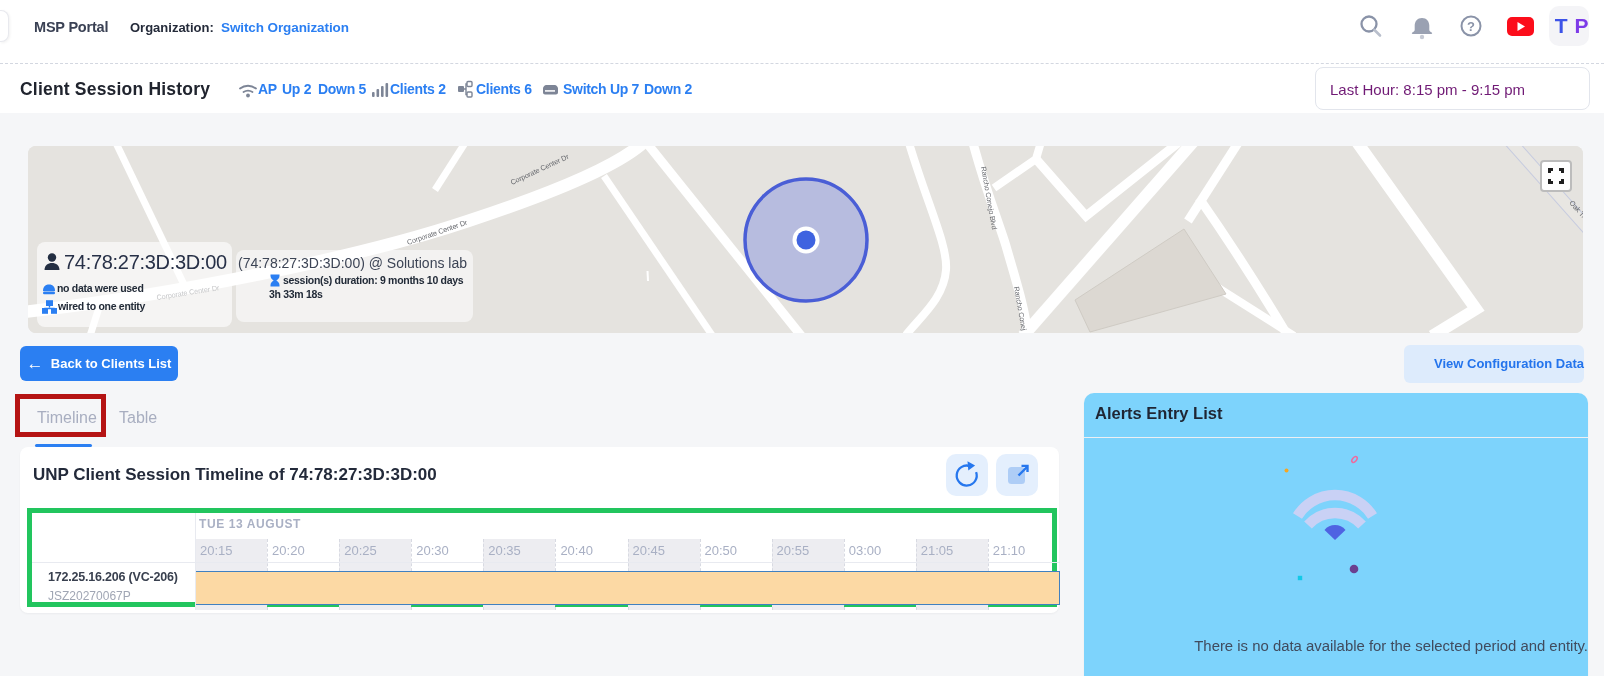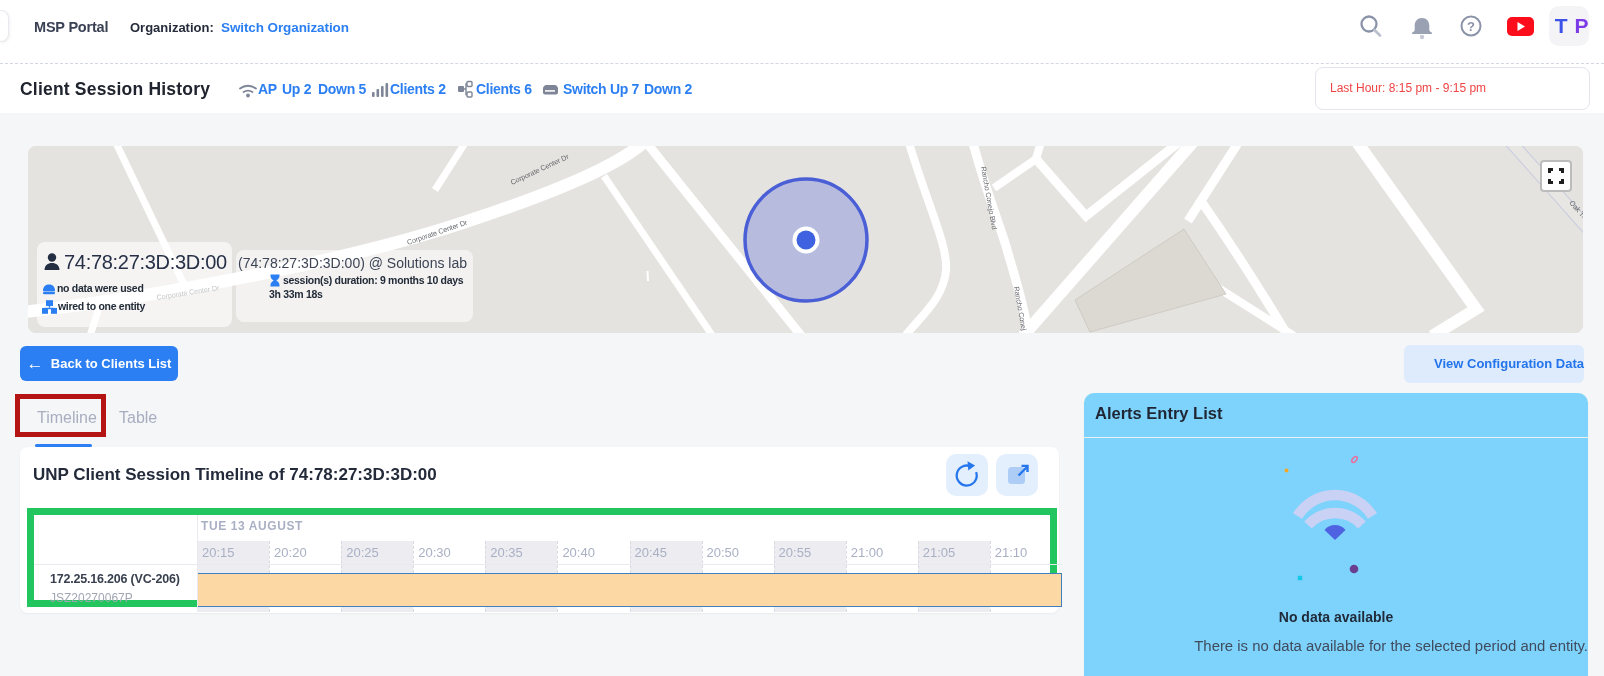--- a/index.html
+++ b/index.html
@@ -15,21 +15,21 @@
   .orglabel { left:130px; top:20px; font-size:13px; font-weight:bold; color:#252b3a; }
   .orglink { left:221px; top:20px; font-size:13.5px; letter-spacing:-0.1px; font-weight:bold; color:#2b7ff2; }
   .avatar { left:1549px; top:6px; width:40px; height:40px; background:#f4f4f7; border-radius:10px; text-align:right; line-height:40px; font-size:21px; font-weight:bold; letter-spacing:0.5px; }
   .avatar .t { color:#3d53e8; } .avatar .p { color:#7d3be8; }
 
   
   .header2 { left:0; top:64px; width:1604px; height:49px; background:#fff; }
   .pagetitle { left:20px; top:79px; font-size:17.5px; font-weight:bold; color:#20242e; letter-spacing:.2px; }
   .stat { top:81px; font-size:14px; letter-spacing:-0.3px; font-weight:bold; color:#2b7ff2; }
   .lasthour { left:1315px; top:67px; width:275px; height:43px; background:#fff; border:1px solid #e2e5ec; border-radius:8px; }
-  .lasthour span { position:absolute; left:14px; top:13px; font-size:12px; color:#ef4444; }
+  .lasthour span { position:absolute; left:14px; top:13px; font-size:15px; color:#701a75; }
 
   
   .mapwrap { left:28px; top:146px; width:1555px; height:187px; border-radius:8px; overflow:hidden; background:#e5e3df; }
   .ovl { background:rgba(255,255,255,.62); border-radius:8px; }
   .mac-big { font-size:20px; color:#273047; letter-spacing:-0.3px; }
   .mac-sub { font-size:14px; color:#3c4455; }
   .info { font-size:10.5px; letter-spacing:-0.3px; font-weight:bold; color:#222b38; }
   .fsbtn { left:1540px; top:160px; width:32px; height:32px; background:#fff; border:2px solid #bcbcbc; border-radius:4px; }
 
   
@@ -39,21 +39,21 @@
   
   .redbox { left:15px; top:394px; width:91px; height:43px; border:5px solid #b51414; }
   .tab1 { left:37px; top:409px; font-size:16px; color:#a8aec0; }
   .tab2 { left:119px; top:409px; font-size:16px; color:#a8aec0; }
   .tabline { left:35px; top:444px; width:57px; height:3px; background:#2b7ff2; border-radius:2px; }
 
   
   .tcard { left:20px; top:447px; width:1039px; height:166px; background:#fff; border-radius:8px; box-shadow:0 1px 2px rgba(30,40,60,.05); }
   .tcard h2 { position:absolute; left:13px; top:18px; font-size:17px; color:#232a3a; }
   .iconbtn { position:absolute; top:7px; width:42px; height:42px; background:#e4effd; border-radius:10px; }
-  .chart { position:absolute; left:7px; top:61px; width:1030px; height:99px; border:7px solid #22c55e; }
+  .chart { position:absolute; left:7px; top:61px; width:1030px; height:99px; border:5px solid #22c55e; }
   .band { top:26px; width:72.1px; height:71px; background:#ededf1; }
   .bsep { top:26px; width:0; height:71px; border-left:1px dashed #d8dae2; }
   .tlab { top:30px; font-size:13px; color:#a9b0c4; }
 
   
   .acard { left:1084px; top:393px; width:504px; height:283px; background:#7dd3fc; border-radius:10px 10px 0 0; box-shadow:0 1px 2px rgba(30,40,60,.05); }
   .acard h2 { position:absolute; left:11px; top:11px; font-size:16.5px; font-weight:bold; color:#1f2533; }
   .ahead { position:absolute; left:0; top:44px; width:504px; height:1px; background:#edeff3; }
   .nodata { position:absolute; left:0; top:216px; width:504px; text-align:center; font-size:14px; font-weight:bold; color:#1f2937; }
   .nodata2 { position:absolute; left:0; top:245px; width:504px; text-align:right; font-size:14.9px; color:#404b5e; }
@@ -262,21 +262,21 @@
       <div class="abs" style="left:167px;top:4px;font-size:12px;font-weight:bold;color:#a9b0c4;letter-spacing:.6px;">TUE 13 AUGUST</div>
       <div class="abs tlab" style="left:168px;">20:15</div>
       <div class="abs tlab" style="left:240.1px;">20:20</div>
       <div class="abs tlab" style="left:312.2px;">20:25</div>
       <div class="abs tlab" style="left:384.2px;">20:30</div>
       <div class="abs tlab" style="left:456.3px;">20:35</div>
       <div class="abs tlab" style="left:528.4px;">20:40</div>
       <div class="abs tlab" style="left:600.5px;">20:45</div>
       <div class="abs tlab" style="left:672.5px;">20:50</div>
       <div class="abs tlab" style="left:744.6px;">20:55</div>
-      <div class="abs tlab" style="left:816.7px;">21:00</div>
+      <div class="abs tlab" style="left:816.7px;">03:00</div>
       <div class="abs tlab" style="left:888.8px;">21:05</div>
       <div class="abs tlab" style="left:960.8px;">21:10</div>
       <div class="abs" style="left:0;top:49px;width:1028px;height:1px;background:#e8eaf0;"></div>
       <div class="abs" style="left:163px;top:0;width:1px;height:97px;background:#e8eaf0;"></div>
       <div class="abs" style="left:16px;top:57px;font-size:12.5px;letter-spacing:-0.2px;font-weight:bold;color:#39404f;text-align:center;">172.25.16.206 (VC-206)</div>
       <div class="abs" style="left:16px;top:76px;font-size:12px;color:#a0a6b4;">JSZ20270067P</div>
       <div class="abs" style="left:164px;top:58px;width:864px;height:34px;background:#fcd9a4;border-top:1.5px solid #4080c0;border-bottom:1.5px solid #4080c0;border-right:1.5px solid #4080c0;"></div>
     </div>
   </div>
 
@@ -287,16 +287,15 @@
       <g fill="none" stroke="#c9d1f5" stroke-linecap="butt">
         <path d="M21.5 66 A 44 44 0 0 1 96.5 66" stroke-width="10.5"></path>
         <path d="M32 75 A 36.4 36.4 0 0 1 86 75" stroke-width="10.3"></path>
       </g>
       <path d="M59 90 L48.5 80 A 13.5 13.5 0 0 1 69.5 80 Z" fill="#4f63e2"></path>
       <ellipse cx="78.5" cy="9.5" rx="2" ry="3.4" fill="none" stroke="#ef6a9e" stroke-width="1.5" transform="rotate(40 78.5 9.5)"></ellipse>
       <circle cx="10.5" cy="20.5" r="2" fill="#f5a623"></circle>
       <circle cx="78" cy="119" r="4.3" fill="#6b3f8f"></circle>
       <rect x="21.8" y="125.8" width="4.4" height="4.4" fill="#12c9e8"></rect>
     </svg>
-    <div class="nodata">No data available</div>
     <div class="nodata2">There is no data available for the selected period and entity.</div>
   </div>
 </div>
 
 </body></html>

